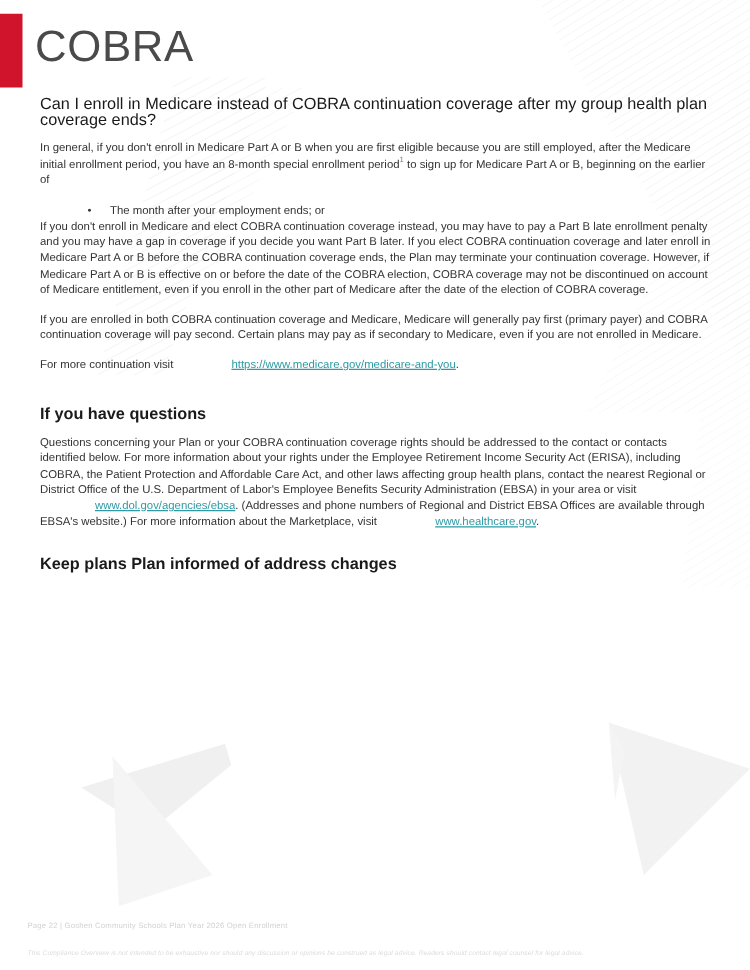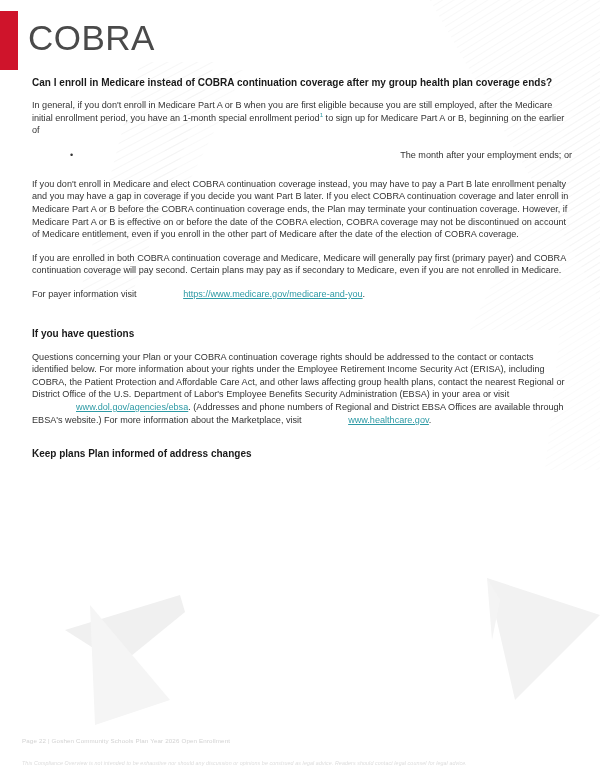--- a/index.html
+++ b/index.html
@@ -56,46 +56,45 @@
 
   
   .content {
     position: absolute;
     left: 32px;
     top: 76px;
     width: 540px;
     z-index: 2;
   }
   h2.q-heading {
-    font-size: 10px;
-    font-weight: bold;
+    font-size: 13px;
+    font-weight: normal;
     color: #1a1a1a;
     margin: 0 0 10px 0;
     line-height: 13px;
     letter-spacing: 0.02px;
   }
   h3.sub-heading {
-    font-size: 10px;
+    font-size: 13px;
     font-weight: bold;
     color: #1a1a1a;
     margin: 0 0 11px 0;
     line-height: 13px;
   }
   p.para {
     font-size: 9.1px;
     line-height: 12.6px;
     margin: 0 0 11px 0;
     color: #333333;
     text-align: left;
   }
   ul.bullets {
-    margin: 0 0 16px 0;
+    margin: 0 0 0 0;
     padding: 0 0 0 38px;
     list-style: none;
-    text-align: right;
   }
   ul.bullets li {
     font-size: 9.1px;
     line-height: 14px;
     color: #333333;
     position: relative;
     padding-left: 18px;
   }
   ul.bullets li:before {
     content: "\2022";
@@ -179,31 +178,31 @@
 
 <div class="header">
   <div class="red-bar"></div>
   <div class="brand-title">COBRA</div>
 </div>
 
 <div class="content">
 
   <h2 class="q-heading">Can I enroll in Medicare instead of COBRA continuation coverage after my group health plan coverage ends?</h2>
 
-  <p class="para"><span>In general, if you don't enroll in Medicare Part A or B when you are first eligible because you are still employed, after the Medicare initial enrollment period, you have an 1-month special enrollment period</span><sup class="fn">1</sup><span> to sign up for Medicare Part A or B, beginning on the earlier of</span></p>
+  <p class="para"><span>In general, if you don't enroll in Medicare Part A or B when you are first eligible because you are still employed, after the Medicare initial enrollment period, you have an 8-month special enrollment period</span><sup class="fn">1</sup><span> to sign up for Medicare Part A or B, beginning on the earlier of</span></p>
 
   <ul class="bullets">
     <li>The month after your employment ends; or</li>
   </ul>
 
   <p class="para">If you don't enroll in Medicare and elect COBRA continuation coverage instead, you may have to pay a Part B late enrollment penalty and you may have a gap in coverage if you decide you want Part B later.  If you elect COBRA continuation coverage and later enroll in Medicare Part A or B before the COBRA continuation coverage ends, the Plan may terminate your continuation coverage.  However, if Medicare Part A or B is effective on or before the date of the COBRA election, COBRA coverage may not be discontinued on account of Medicare entitlement, even if you enroll in the other part of Medicare after the date of the election of COBRA coverage.</p>
 
   <p class="para">If you are enrolled in both COBRA continuation coverage and Medicare, Medicare will generally pay first (primary payer) and COBRA continuation coverage will pay second.  Certain plans may pay as if secondary to Medicare, even if you are not enrolled in Medicare.</p>
 
-  <p class="para"><span>For payer information visit </span><a class="doc-link" href="#">https://www.medicare.gov/medicare-and-you</a><span>.</span></p>
+  <p class="para"><span>For more continuation visit </span><a class="doc-link" href="#">https://www.medicare.gov/medicare-and-you</a><span>.</span></p>
 
   <div class="spacer-lg"></div>
 
   <h3 class="sub-heading">If you have questions</h3>
 
   <p class="para"><span>Questions concerning your Plan or your COBRA continuation coverage rights should be addressed to the contact or contacts identified below.  For more information about your rights under the Employee Retirement Income Security Act (ERISA), including COBRA, the Patient Protection and Affordable Care Act, and other laws affecting group health plans, contact the nearest Regional or District Office of the U.S. Department of Labor's Employee Benefits Security Administration (EBSA) in your area or visit </span><a class="doc-link" href="#">www.dol.gov/agencies/ebsa</a><span>.  (Addresses and phone numbers of Regional and District EBSA Offices are available through EBSA's website.)  For more information about the Marketplace, visit </span><a class="doc-link" href="#">www.healthcare.gov</a><span>.</span></p>
 
   <div class="spacer-md"></div>
 
   <h3 class="sub-heading">Keep plans Plan informed of address changes</h3>

